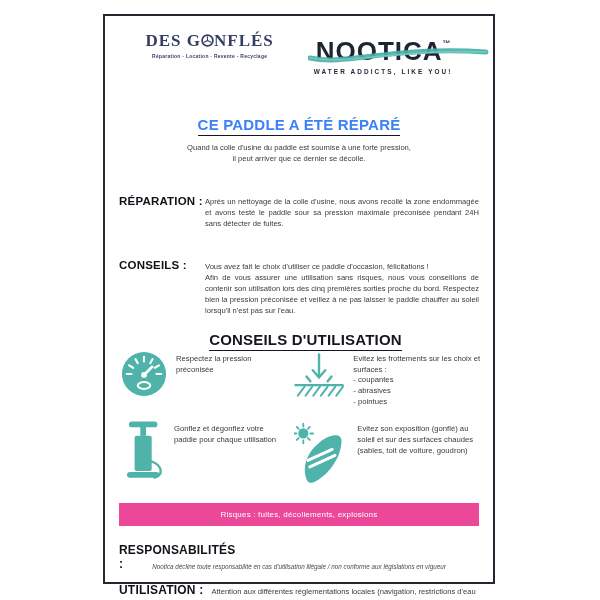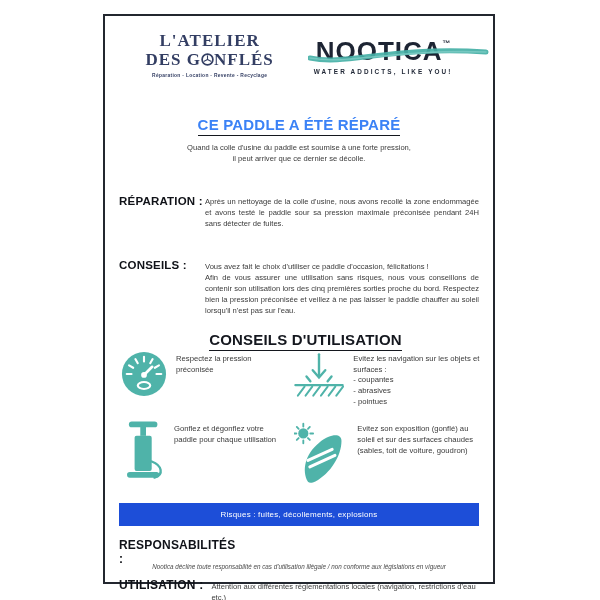--- a/index.html
+++ b/index.html
@@ -41,35 +41,34 @@
   
   .usage-wrap{text-align:center;margin-top:15px;}
   .usage-title{display:inline-block;font-size:15px;font-weight:bold;color:#14171e;
     border-bottom:1.6px solid #14171e;padding-bottom:2px;letter-spacing:0.2px;margin-left:13px;}
   .tips{margin:0 16px 0;display:grid;grid-template-columns:47% 53%;column-gap:6px;row-gap:13px;}
   .tip{display:flex;gap:9px;align-items:flex-start;}
   .tip-ic{flex:0 0 auto;}
   .tip-text{font-size:7.7px;line-height:1.42;color:#3a3a3a;white-space:pre-line;padding-top:3px;}
 
   
-  .banner{margin:14px 14px 12px;background:#1d4ed8;color:#fff;font-size:8px;
+  .banner{margin:14px 14px 5px;background:#ec4899;color:#fff;font-size:8px;
     text-align:center;padding:7px 8px;letter-spacing:0.2px;}
 
   .footer{position:absolute;left:0;right:0;bottom:12px;text-align:center;
     font-size:6.3px;font-style:italic;color:#4a4a4a;}
 </style>
 </head>
 <body>
 
 <div class="canvas">
   <div class="page">
 
     <div class="hdr">
       <div class="atelier">
-        <div class="atelier-line">L'ATELIER</div>
         <div class="atelier-line"><span>DES G</span><span class="o-icon"><svg width="13" height="13" viewBox="0 0 13 13">
                 <circle cx="6.5" cy="6.5" r="5.4" fill="none" stroke="#333e63" stroke-width="1.7"></circle>
                 <g stroke="#333e63" stroke-width="1.1" stroke-linecap="round">
                   <line x1="6.5" y1="6.5" x2="6.5" y2="2.8"></line>
                   <line x1="6.5" y1="6.5" x2="9.8" y2="8.2"></line>
                   <line x1="6.5" y1="6.5" x2="3.2" y2="8.2"></line>
                 </g>
               </svg></span><span>NFLÉS</span></div>
         <div class="atelier-tagline">Réparation - Location - Revente - Recyclage</div>
       </div>
@@ -142,21 +141,21 @@
             <g stroke="#4fb3a9" stroke-width="2" stroke-linecap="round">
               <line x1="4" y1="44" x2="11" y2="34.5"></line>
               <line x1="12" y1="44" x2="19" y2="34.5"></line>
               <line x1="20" y1="44" x2="27" y2="34.5"></line>
               <line x1="28" y1="44" x2="35" y2="34.5"></line>
               <line x1="36" y1="44" x2="43" y2="34.5"></line>
               <line x1="44" y1="44" x2="51" y2="34.5"></line>
             </g>
           </svg>
         </span>
-        <span class="tip-text">Evitez les navigation sur les objets et surfaces :
+        <span class="tip-text">Evitez les frottements sur les choix et surfaces :
 - coupantes
 - abrasives
 - pointues</span>
       </div>
 
       <div class="tip">
         <span class="tip-ic" style="margin-left:6px;">
           <svg width="38" height="62" viewBox="0 0 40 64">
             <g fill="#4fb3a9">
               <rect x="2" y="0" width="30" height="6" rx="3"></rect>
@@ -190,21 +189,21 @@
               <line x1="17" y1="48" x2="44" y2="35.5"></line>
             </g>
           </svg>
         </span>
         <span class="tip-text">Evitez son exposition (gonflé) au soleil et sur des surfaces chaudes (sables, toit de voiture, goudron)</span>
       </div>
     </div>
 
     <div class="banner">Risques : fuites, décollements, explosions</div>
 
-    <div class="section" style="margin-top:5px;">
+    <div class="section" style="margin-top:17px;">
       <div class="lbl lbl-lg lbl-resp">RESPONSABILITÉS :</div>
     </div>
 
     <div class="section" style="margin-top:12px;">
       <div class="lbl lbl-lg" style="padding-right:8px;">UTILISATION :</div>
       <div class="bod bod-inline">Attention aux différentes réglementations locales (navigation, restrictions d'eau etc.)</div>
     </div>
 
     <div class="footer">Nootica décline toute responsabilité en cas d'utilisation illégale / non conforme aux législations en vigueur</div>
   </div>

